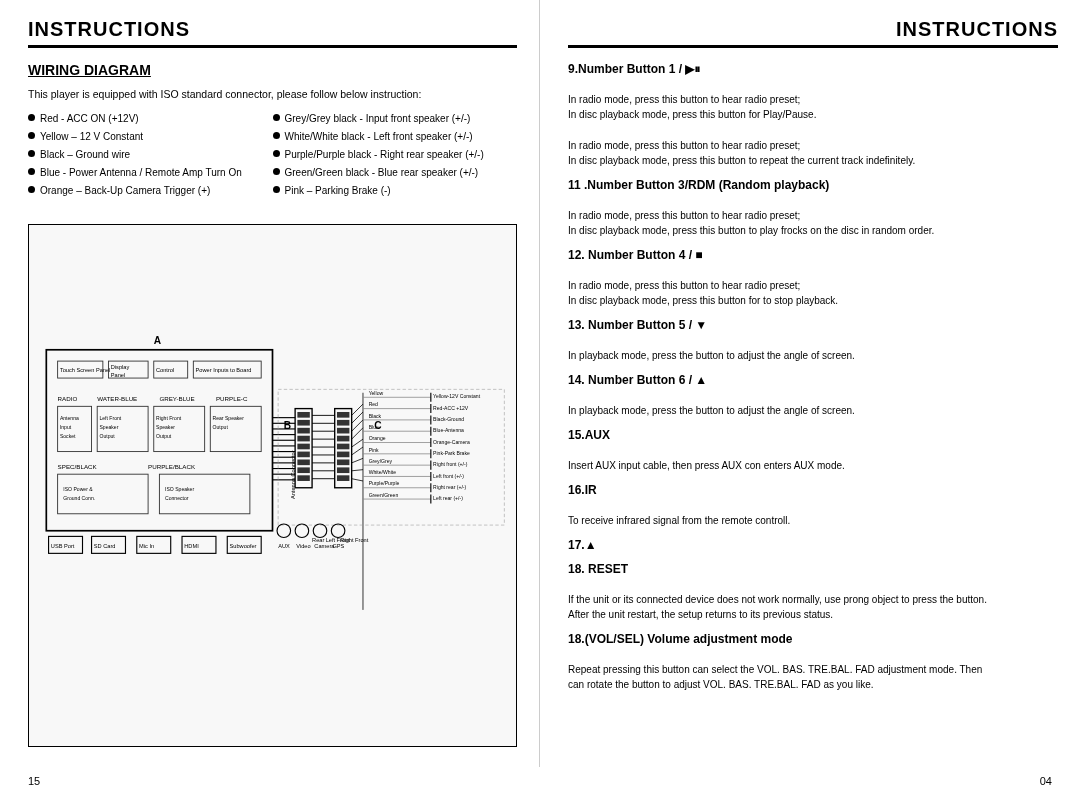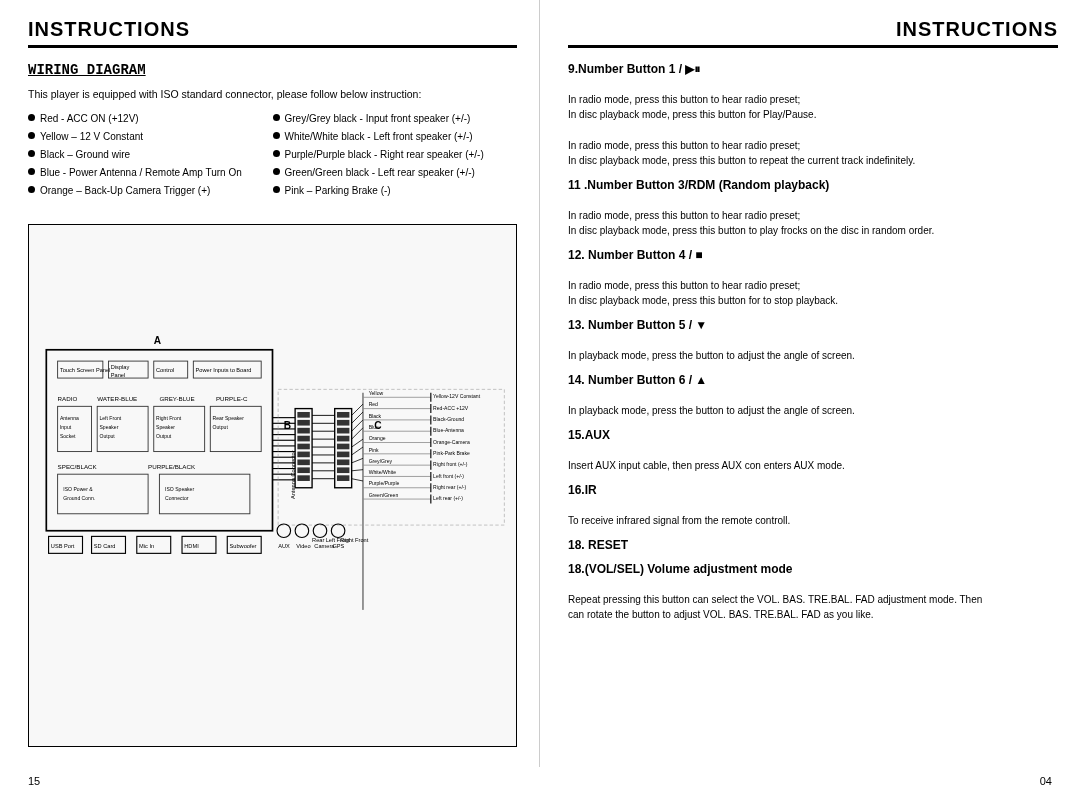--- a/index.html
+++ b/index.html
@@ -48,21 +48,20 @@
     .right-panel .section-header {
       text-align: right;
       border-bottom: 3px solid #000;
     }
     .wiring-title {
       font-size: 14px;
       font-weight: bold;
       text-transform: uppercase;
       margin-bottom: 10px;
       text-decoration: underline;
-      font-family: Liberation Mono, monospace;
     }
     .intro-text {
       font-size: 10.5px;
       margin-bottom: 12px;
     }
     .wiring-columns {
       display: flex;
       margin-bottom: 14px;
     }
     .wiring-col {
@@ -162,21 +161,21 @@
         <div class="wiring-item">
           <span class="bullet"></span>
           <span>White/White black - Left front speaker (+/-)</span>
         </div>
         <div class="wiring-item">
           <span class="bullet"></span>
           <span>Purple/Purple black - Right rear speaker (+/-)</span>
         </div>
         <div class="wiring-item">
           <span class="bullet"></span>
-          <span>Green/Green black - Left rear speaker (+/-)</span>
+          <span>Green/Green black - Blue rear speaker (+/-)</span>
         </div>
         <div class="wiring-item">
           <span class="bullet"></span>
           <span>Pink – Parking Brake (-)</span>
         </div>
       </div>
     </div>
 
     <div class="diagram-box">
       <svg width="100%" height="100%" viewBox="0 0 420 300" xmlns="http://www.w3.org/2000/svg" style="font-family:Arial;font-size:6px;">
@@ -416,24 +415,26 @@
         <div class="item-title">15.AUX</div>
         <div class="item-text">Insert AUX input cable, then press AUX con enters AUX mode.</div>
       </div>
 
       <div class="instruction-item">
         <div class="item-title">16.IR</div>
         <div class="item-text">To receive infrared signal from the remote controll.</div>
       </div>
 
       <div class="instruction-item">
+        <div class="item-title">17.▲</div>
       </div>
 
       <div class="instruction-item">
         <div class="item-title">18. RESET</div>
+        <div class="item-text">If the unit or its connected device does not work normally, use prong object to press the button.<br>After the unit restart, the setup returns to its previous status.</div>
       </div>
 
       <div class="instruction-item">
         <div class="item-title">18.(VOL/SEL) Volume adjustment mode</div>
         <div class="item-text">Repeat pressing this button can select the VOL. BAS. TRE.BAL. FAD adjustment mode. Then<br>can rotate the button to adjust VOL. BAS. TRE.BAL. FAD as you like.</div>
       </div>
     </div>
   </div>
 </div>
 

